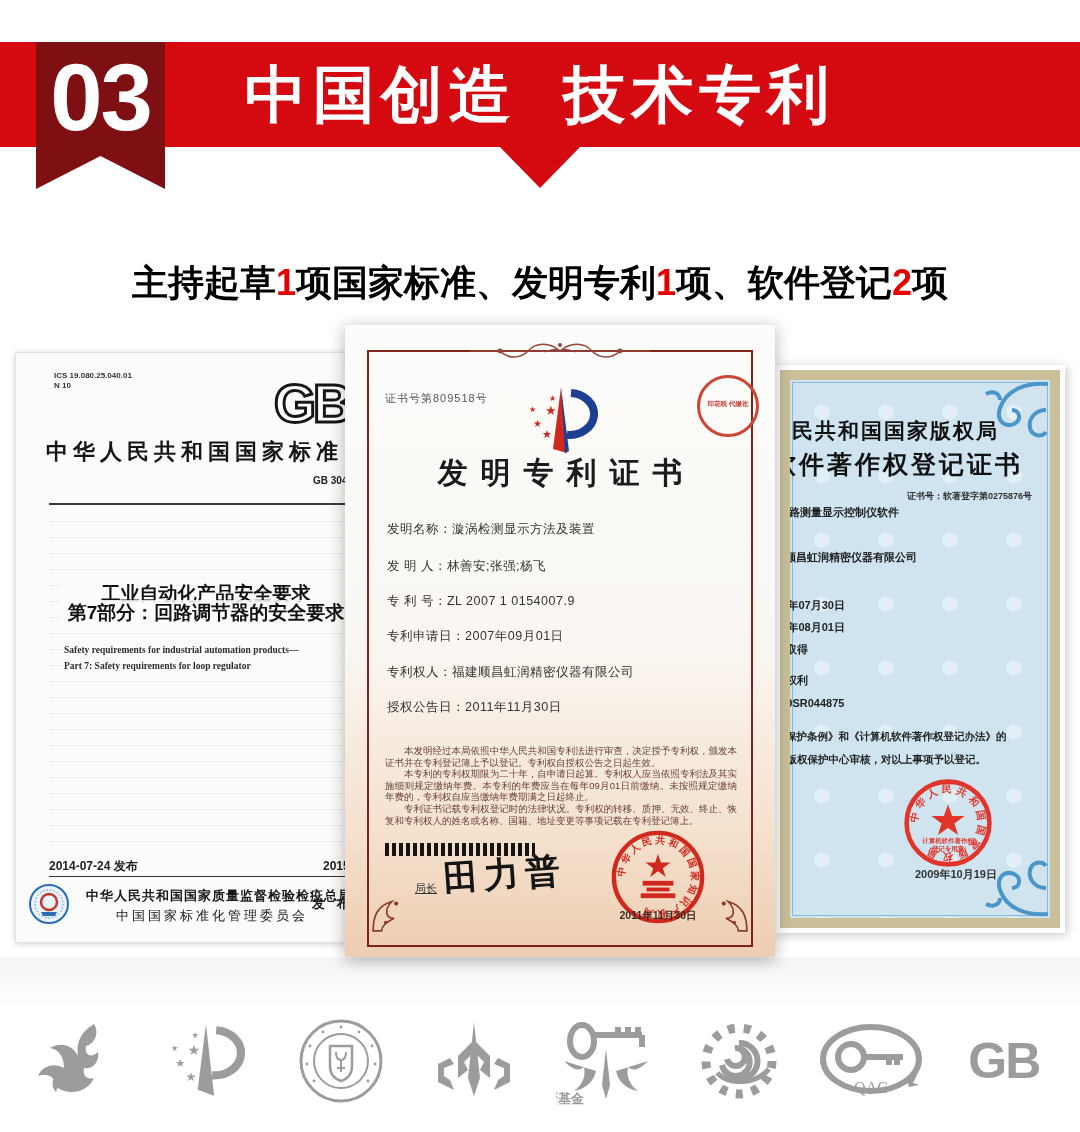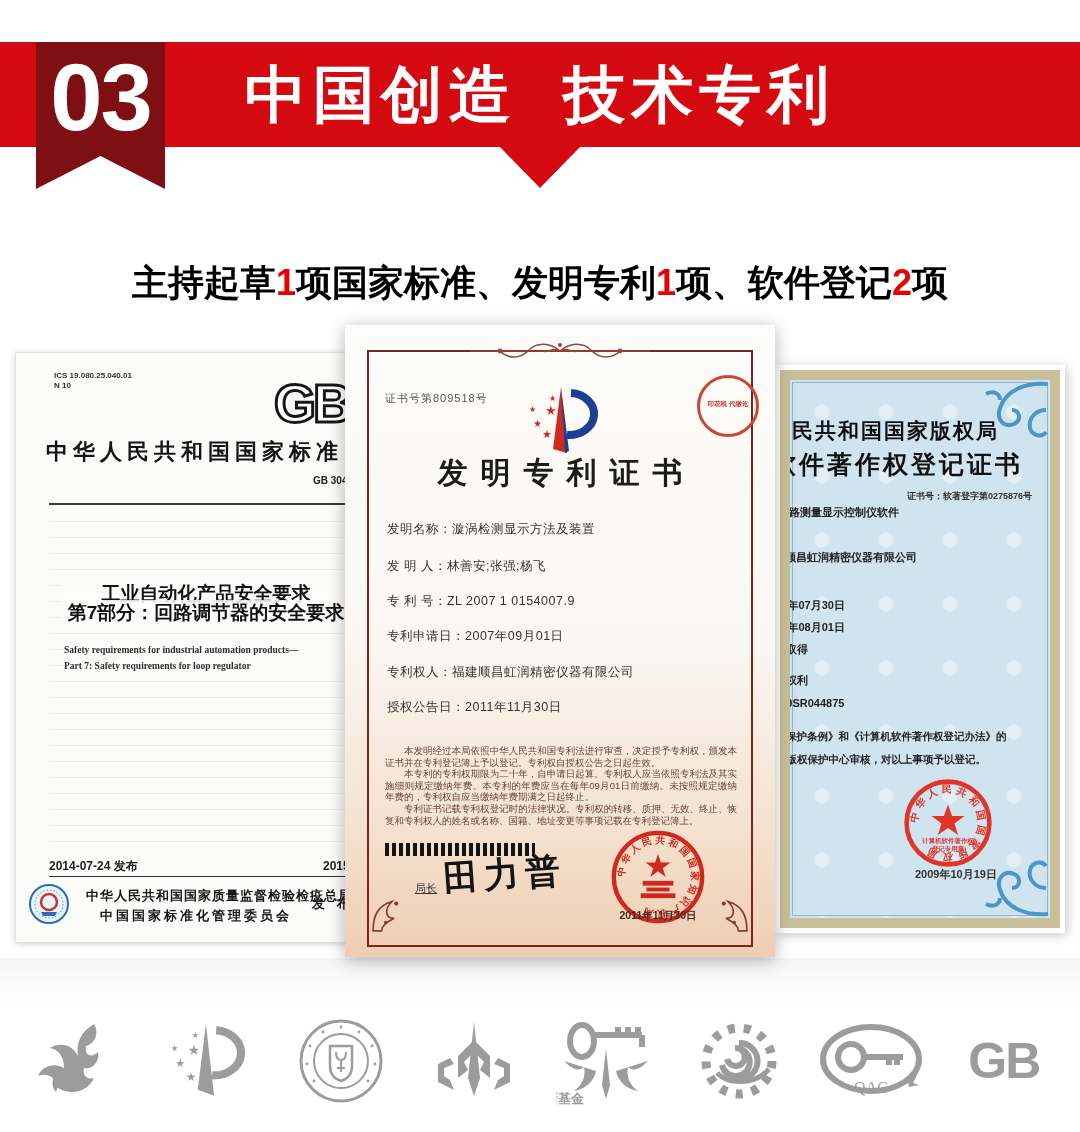--- a/index.html
+++ b/index.html
@@ -39,21 +39,21 @@
   .gb-toc{left:33px;right:2px;top:168px;height:335px;opacity:.5;
     background:repeating-linear-gradient(180deg,rgba(140,152,168,.30) 0 1px,transparent 1px 16px);}
   .gb-t1{left:45px;top:228px;width:290px;text-align:center;font-size:19px;font-weight:bold;color:#111;background:rgba(251,251,250,.85);}
   .gb-t2{left:45px;top:247px;width:290px;text-align:center;font-size:19px;font-weight:bold;color:#111;background:rgba(251,251,250,.85);}
   .gb-en{left:48px;width:300px;text-align:left;font-family:"Liberation Serif",serif;
     font-size:9.5px;font-weight:bold;color:#2d2d2d;background:rgba(251,251,250,.85);}
   .gb-issue{left:33px;top:505px;font-size:12px;font-weight:bold;color:#1d1d1d;background:#fbfbfa;}
   .gb-impl{left:307px;top:505px;font-size:12px;font-weight:bold;color:#1d1d1d;white-space:nowrap;background:#fbfbfa;}
   .gb-hr2{left:33px;right:0;top:523px;border-top:1.5px solid #333;height:0;}
   .gb-agency1{left:70px;top:534px;width:240px;text-align:center;font-size:13px;font-weight:bold;color:#171717;letter-spacing:1px;white-space:nowrap;}
-  .gb-agency2{left:84px;top:554px;width:240px;text-align:left;font-size:13px;font-weight:bold;color:#171717;letter-spacing:3px;white-space:nowrap;}
+  .gb-agency2{left:52px;top:554px;width:240px;text-align:right;font-size:13px;font-weight:normal;color:#171717;letter-spacing:3px;white-space:nowrap;}
   .gb-pub{left:296px;top:542px;font-size:13px;font-weight:bold;color:#171717;letter-spacing:4px;white-space:nowrap;}
   .aqsiq{left:12px;top:530px;}
 
   
   .cert-patent{left:345px;top:325px;width:430px;height:632px;z-index:3;
     background:linear-gradient(180deg,#fcfcfa 0%,#faf7f3 50%,#f5e3d1 78%,#eecdb2 100%);
     box-shadow:0 3px 16px rgba(0,0,0,.30);}
   .p-border{position:absolute;left:22px;right:22px;top:25px;bottom:10px;border:2px solid #7d241a;}
   .p-ornament{left:50%;top:14px;transform:translateX(-50%);}
   .p-certno{left:40px;top:66px;font-size:11px;color:#555;letter-spacing:1px;}

